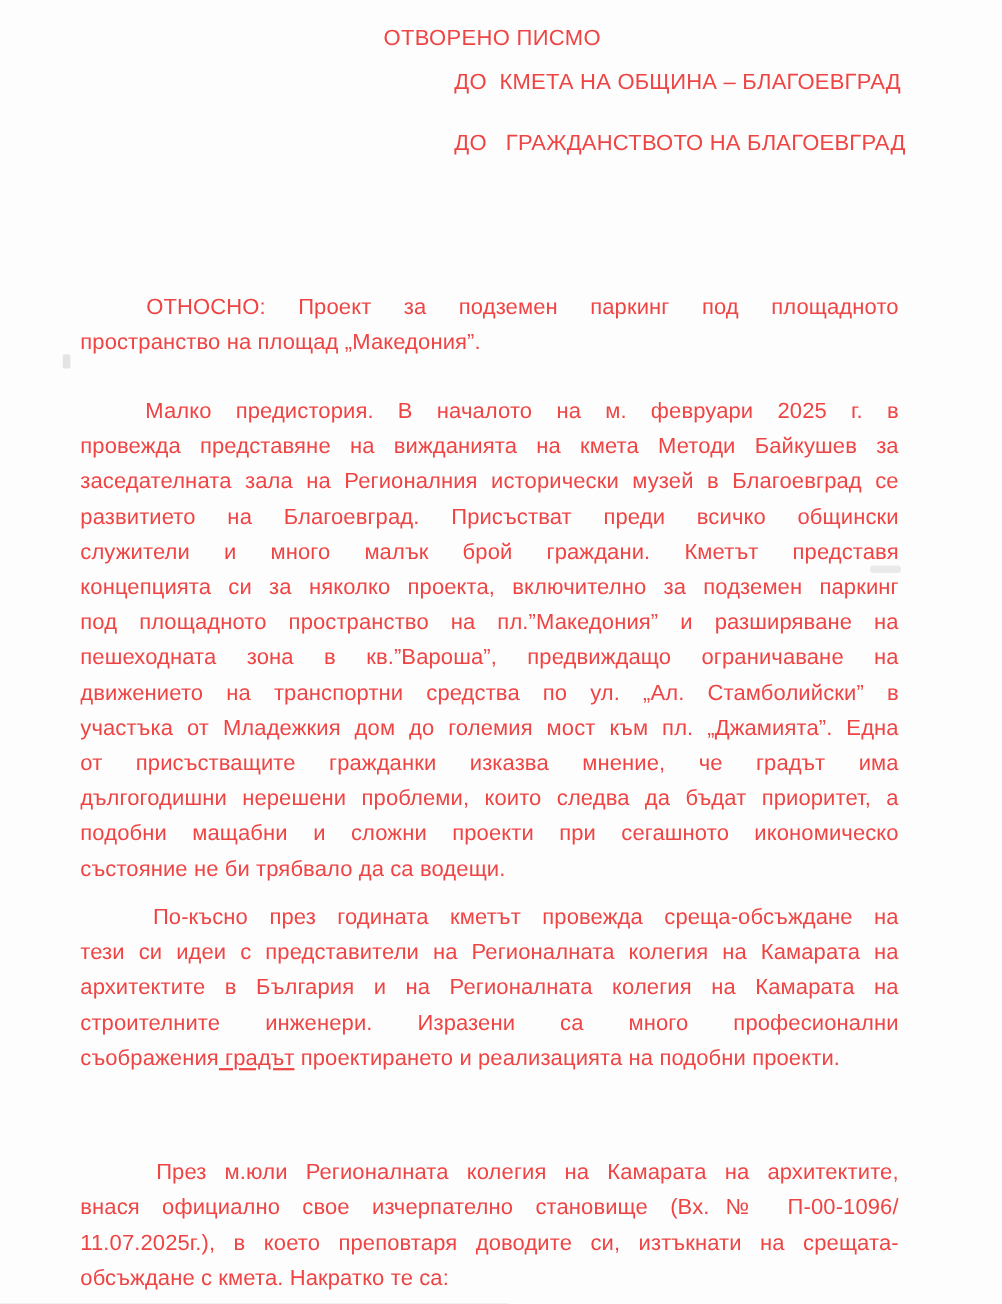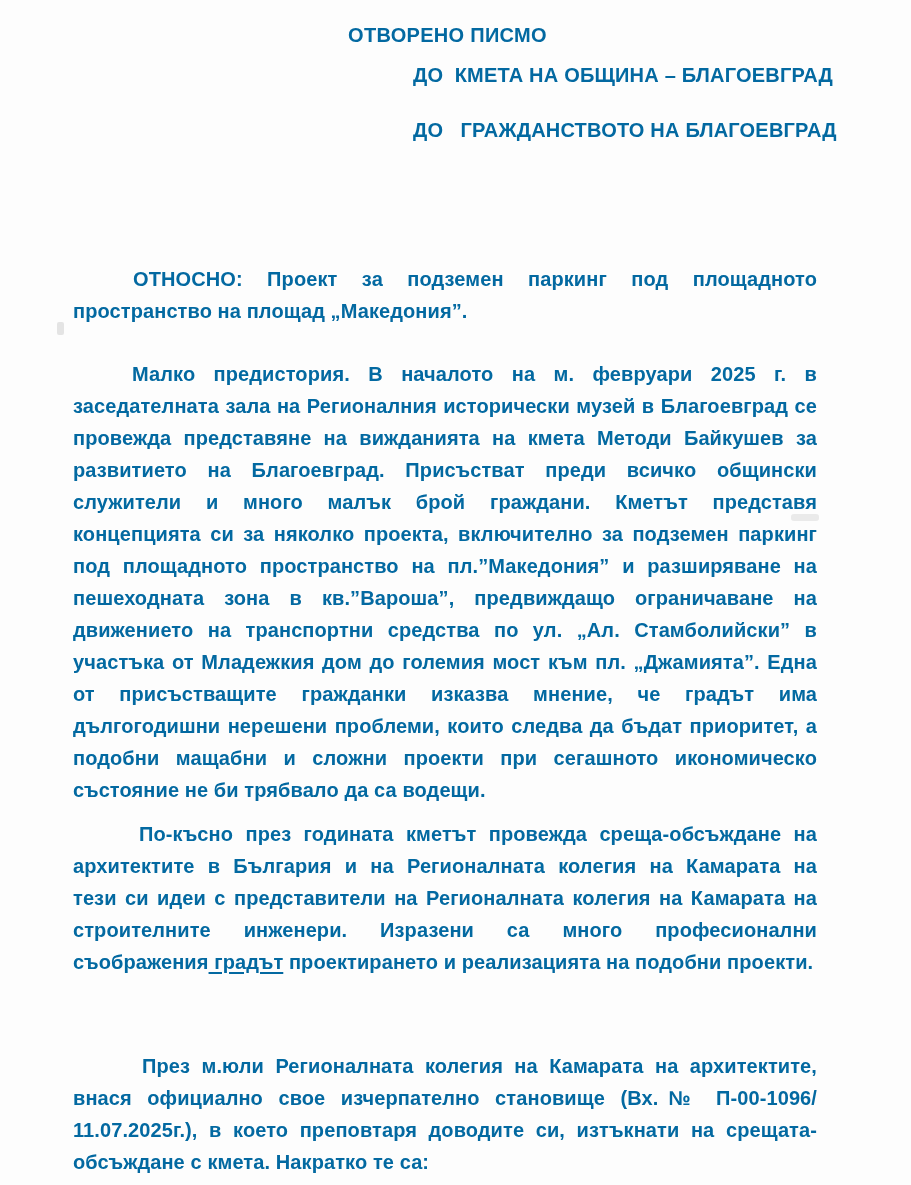--- a/index.html
+++ b/index.html
@@ -8,22 +8,22 @@
     background: #e8e8e8;
   }
   .page {
     position: relative;
     width: 911px;
     height: 1185px;
     margin: 0 auto;
     background: #fdfdfd;
     overflow: hidden;
     font-family: "Liberation Sans", "DejaVu Sans", sans-serif;
-    font-weight: 700;
-    color: #0369a1;
+    font-weight: 400;
+    color: #ef4444;
     -webkit-font-smoothing: antialiased;
   }
   .doc-title {
     position: absolute;
     top: 19px;
     left: 0;
     right: 16px;
     text-align: center;
     font-size: 20px;
     line-height: 32px;
@@ -82,38 +82,38 @@
   <div class="addressee a1">ДО  КМЕТА НА ОБЩИНА – БЛАГОЕВГРАД</div>
   <div class="addressee a2">ДО   ГРАЖДАНСТВОТО НА БЛАГОЕВГРАД</div>
 
   <div class="body-text">
       <div class="paragraph p1">
         <div class="line first">ОТНОСНО: Проект за подземен паркинг под площадното</div>
         <div class="line last">пространство на площад „Македония”.</div>
       </div>
       <div class="paragraph p2">
         <div class="line first">Малко предистория. В началото на м. февруари 2025 г. в</div>
+        <div class="line">провежда представяне на вижданията на кмета Методи Байкушев за</div>
         <div class="line">заседателната зала на Регионалния исторически музей в Благоевград се</div>
-        <div class="line">провежда представяне на вижданията на кмета Методи Байкушев за</div>
         <div class="line">развитието на Благоевград. Присъстват преди всичко общински</div>
         <div class="line">служители и много малък брой граждани. Кметът представя</div>
         <div class="line">концепцията си за няколко проекта, включително за подземен паркинг</div>
         <div class="line">под площадното пространство на пл.”Македония” и разширяване на</div>
         <div class="line">пешеходната зона в кв.”Вароша”, предвиждащо ограничаване на</div>
         <div class="line">движението на транспортни средства по ул. „Ал. Стамболийски” в</div>
         <div class="line">участъка от Младежкия дом до големия мост към пл. „Джамията”. Една</div>
         <div class="line">от присъстващите гражданки изказва мнение, че градът има</div>
         <div class="line">дългогодишни нерешени проблеми, които следва да бъдат приоритет, а</div>
         <div class="line">подобни мащабни и сложни проекти при сегашното икономическо</div>
         <div class="line last">състояние не би трябвало да са водещи.</div>
       </div>
       <div class="paragraph p3">
         <div class="line first">По-късно през годината кметът провежда среща-обсъждане на</div>
+        <div class="line">тези си идеи с представители на Регионалната колегия на Камарата на</div>
         <div class="line">архитектите в България и на Регионалната колегия на Камарата на</div>
-        <div class="line">тези си идеи с представители на Регионалната колегия на Камарата на</div>
         <div class="line">строителните инженери. Изразени са много професионални</div>
         <div class="line last"><span>съображения</span><span class="underline"> градът</span><span> проектирането и реализацията на подобни проекти.</span></div>
       </div>
       <div class="paragraph p4">
         <div class="line first">През м.юли Регионалната колегия на Камарата на архитектите,</div>
         <div class="line">внася официално свое изчерпателно становище (Вх.№ П-00-1096/</div>
         <div class="line">11.07.2025г.), в което преповтаря доводите си, изтъкнати на срещата-</div>
         <div class="line last">обсъждане с кмета. Накратко те са:</div>
       </div>
     </div>

